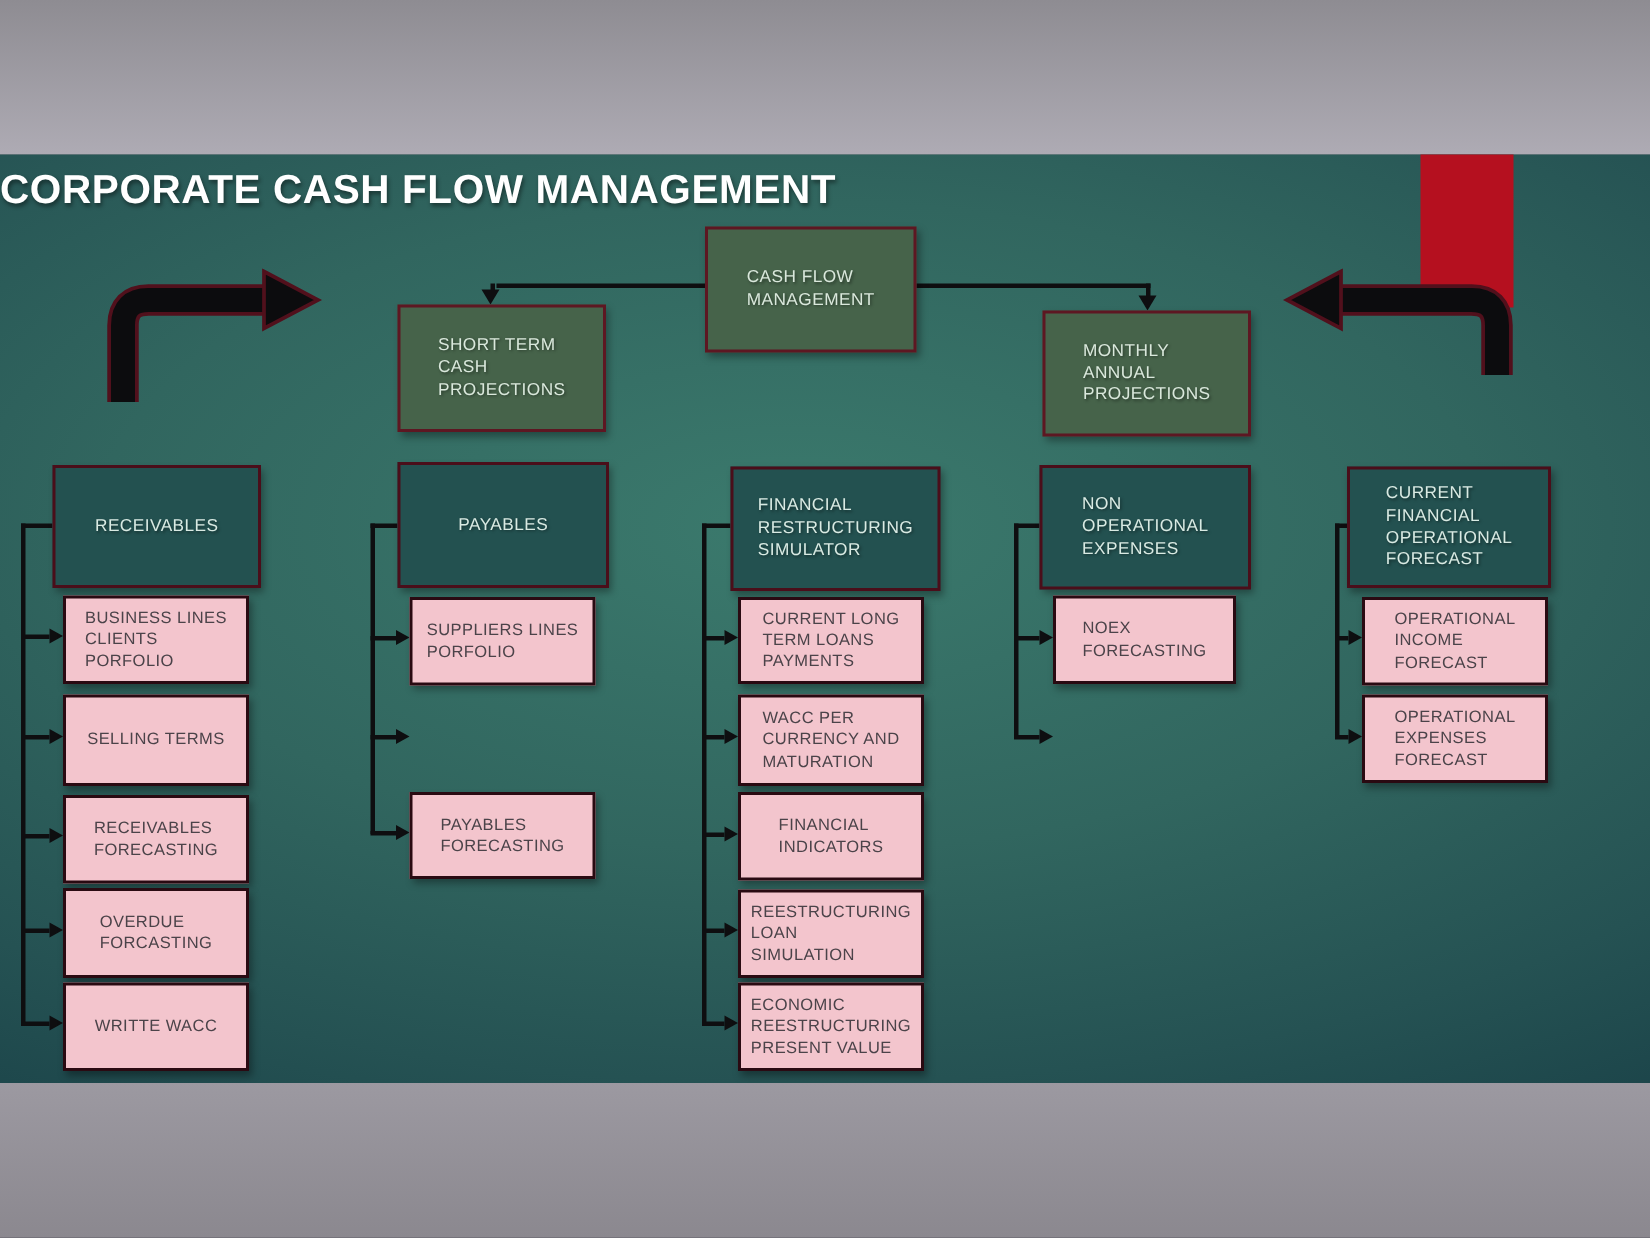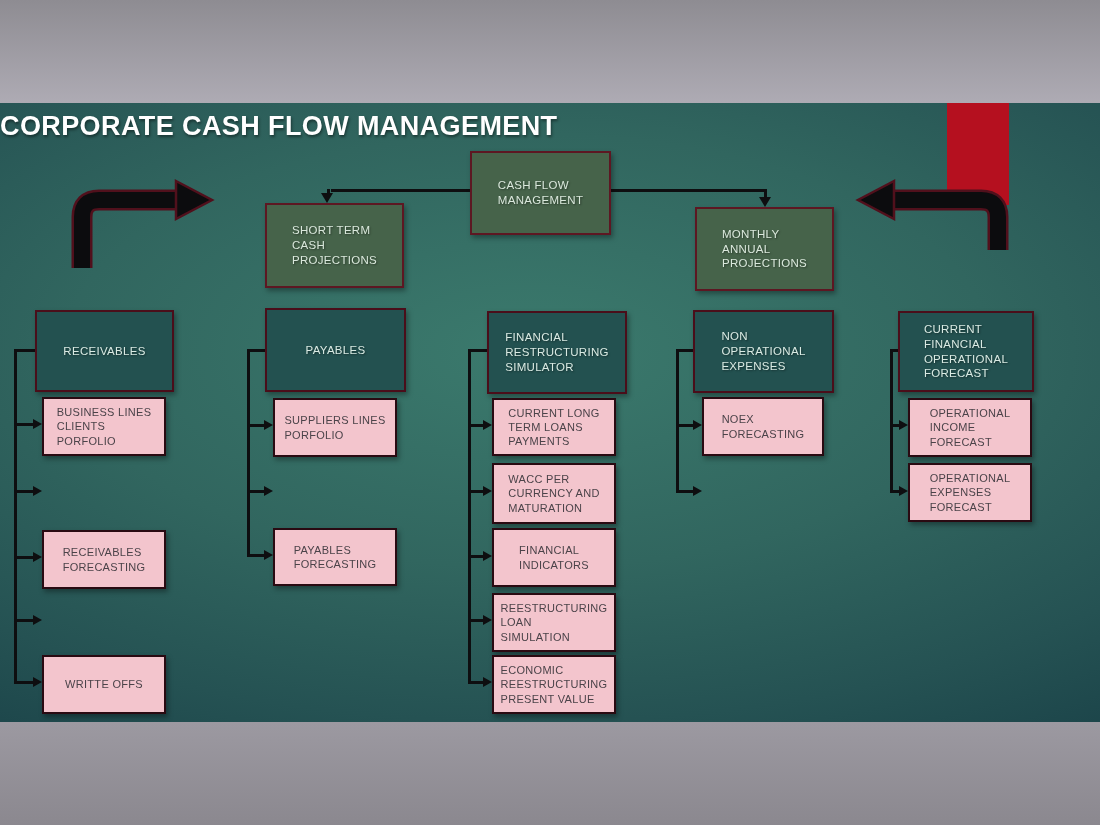--- a/index.html
+++ b/index.html
@@ -132,23 +132,26 @@
 OPERATIONAL
 EXPENSES</div>
     <div class="box teal" style="left:898px;top:208px;width:132px;height:77px">CURRENT
 FINANCIAL
 OPERATIONAL
 FORECAST</div>
 
     <div class="box pink" style="left:42px;top:294px;width:120px;height:55px">BUSINESS LINES
 CLIENTS
 PORFOLIO</div>
+    <div class="box pink" style="left:42px;top:360px;width:120px;height:57px">SELLING TERMS</div>
     <div class="box pink" style="left:42px;top:427px;width:120px;height:55px">RECEIVABLES
 FORECASTING</div>
-    <div class="box pink" style="left:42px;top:552px;width:120px;height:55px">WRITTE OFFS</div>
+    <div class="box pink" style="left:42px;top:489px;width:120px;height:56px">OVERDUE
+FORCASTING</div>
+    <div class="box pink" style="left:42px;top:552px;width:120px;height:55px">WRITTE WACC</div>
 
     <div class="box pink" style="left:273px;top:295px;width:120px;height:55px">SUPPLIERS LINES
 PORFOLIO</div>
     <div class="box pink" style="left:273px;top:425px;width:120px;height:54px">PAYABLES
 FORECASTING</div>
 
     <div class="box pink" style="left:492px;top:360px;width:120px;height:57px">WACC PER
 CURRENCY AND
 MATURATION</div>
     <div class="box pink" style="left:492px;top:295px;width:120px;height:54px">CURRENT LONG

